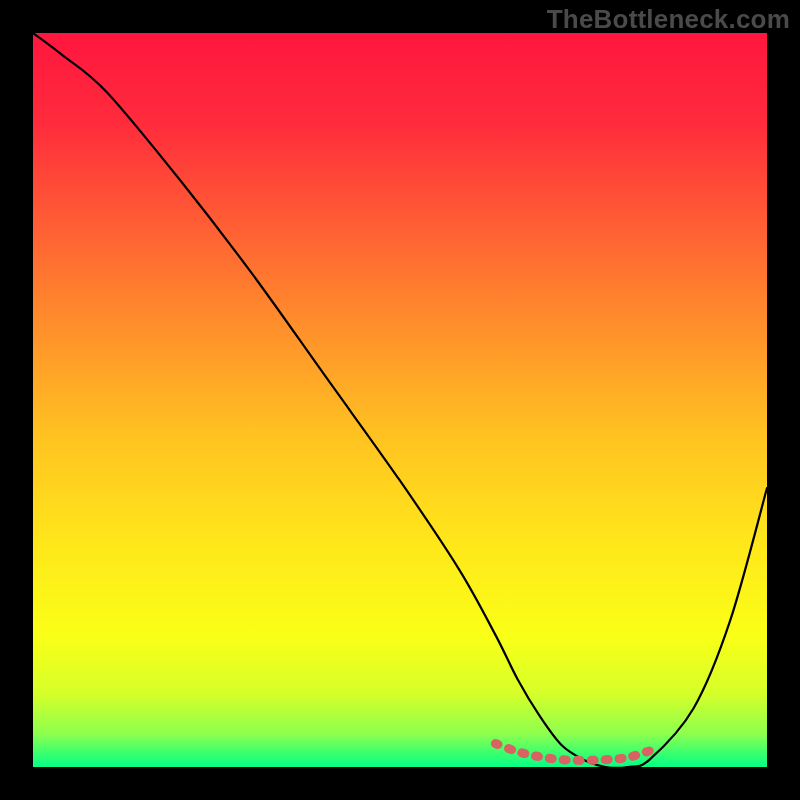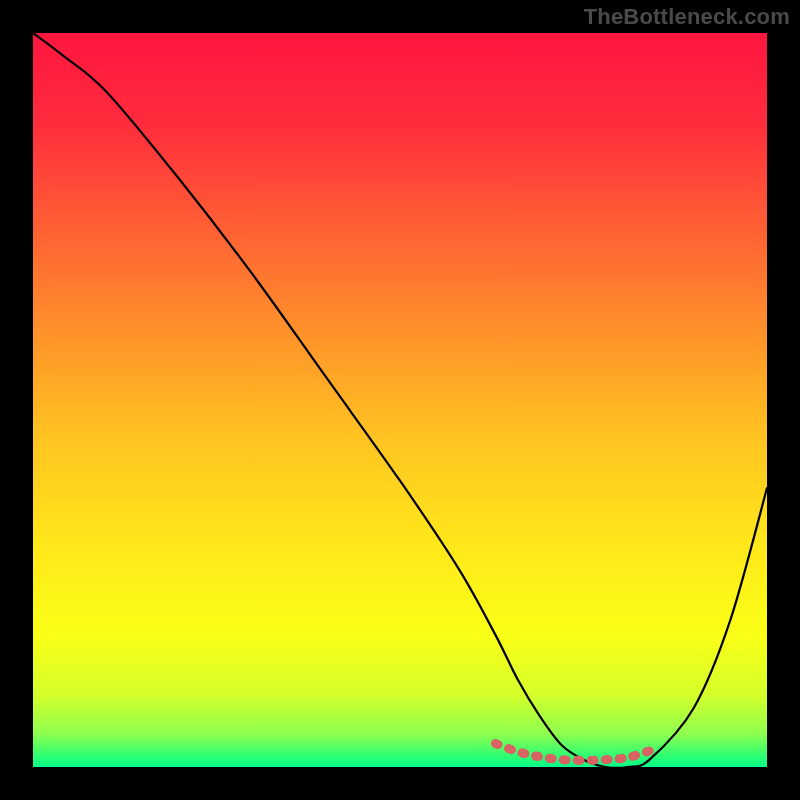--- a/index.html
+++ b/index.html
@@ -15,21 +15,21 @@
     position: relative;
     width: 800px;
     height: 800px;
     background: #000;
   }
   .watermark {
     position: absolute;
     top: 4px;
     right: 10px;
     color: #4a4a4a;
-    font-size: 22px;
+    font-size: 26px;
     font-weight: bold;
     letter-spacing: 0.2px;
     z-index: 3;
   }
   svg {
     position: absolute;
     top: 0;
     left: 0;
   }
 </style>

